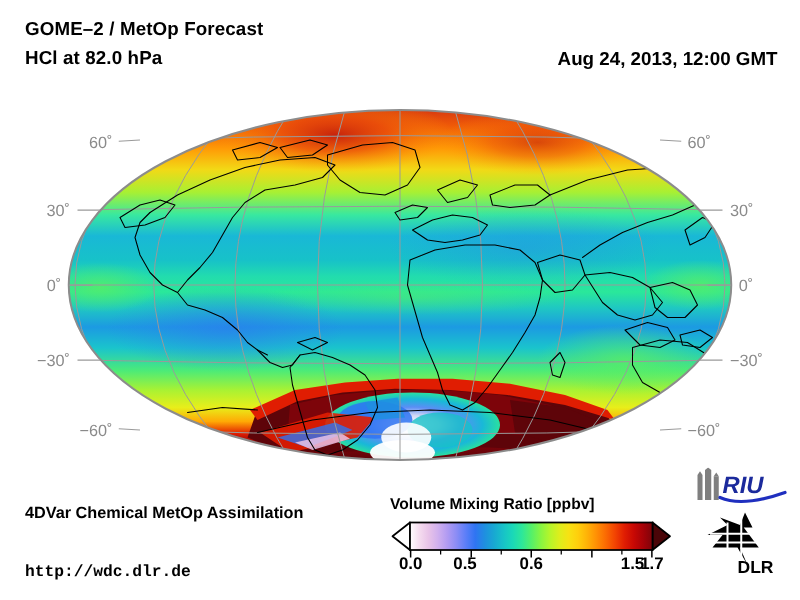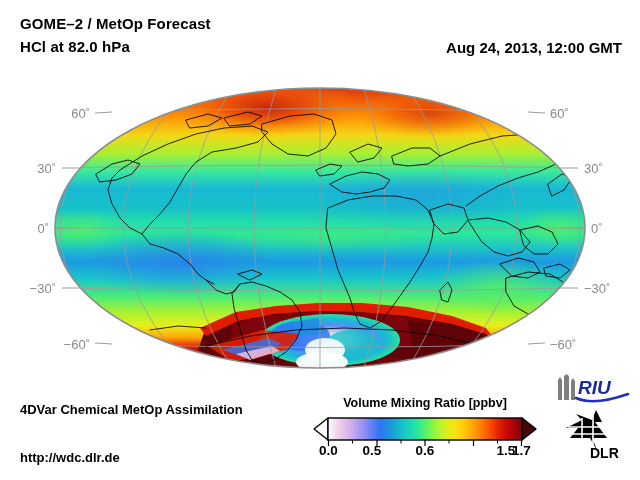--- a/index.html
+++ b/index.html
@@ -11,29 +11,29 @@
 
   
   #hdr-title-1{position:absolute;left:20px;top:15px;font-size:15px;font-weight:bold;letter-spacing:.1px;}
   #hdr-title-2{position:absolute;left:20px;top:38px;font-size:15px;font-weight:bold;letter-spacing:.1px;}
   #hdr-date{position:absolute;right:18px;top:15px;font-size:15px;font-weight:bold;text-align:right;white-space:nowrap;margin-top:24px;}
 
   
   .foot{position:absolute;left:20px;font-size:13px;font-weight:bold;white-space:nowrap;}
   #foot-1{top:402px;}
   #foot-2{top:426px;}
-  #foot-3{top:450px;}
+  #foot-3{top:450px;font-family:Liberation Mono, monospace;}
 
   
   #map-wrap{position:absolute;left:0;top:78px;width:633px;height:300px;}
   #map-svg{display:block;}
 
   
   #cb-block{position:absolute;left:312px;top:396px;width:226px;height:72px;}
-  #cb-title{position:absolute;left:0;top:0;width:226px;text-align:center;font-size:12.5px;font-weight:bold;white-space:nowrap;}
+  #cb-title{position:absolute;left:0;top:0;width:226px;font-size:12.5px;font-weight:bold;white-space:nowrap;}
   #cb-svg{position:absolute;left:0;top:20px;}
   .cb-tick-lab{position:absolute;top:47px;font-size:13.5px;font-weight:bold;}
 
   
   #riu-logo{position:absolute;left:556px;top:374px;}
   #dlr-logo{position:absolute;left:562px;top:408px;}
 </style>
 </head>
 <body>
 

